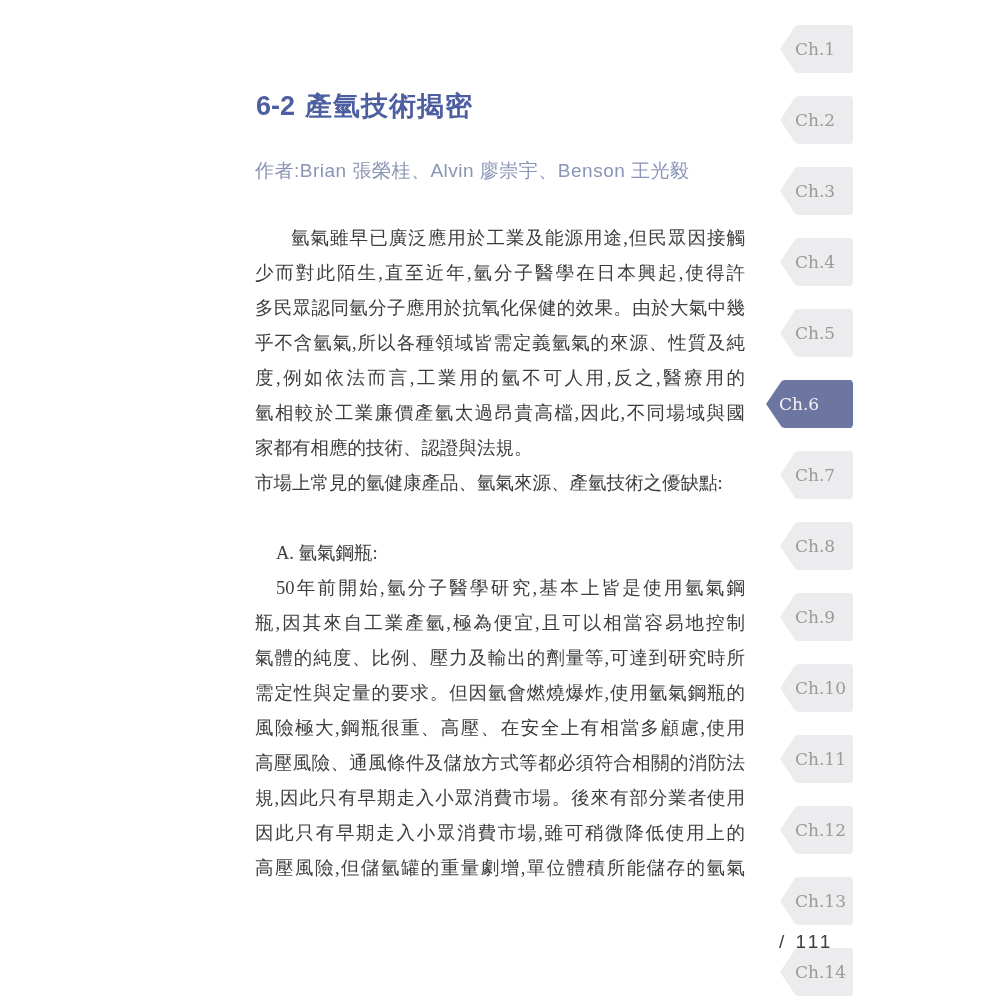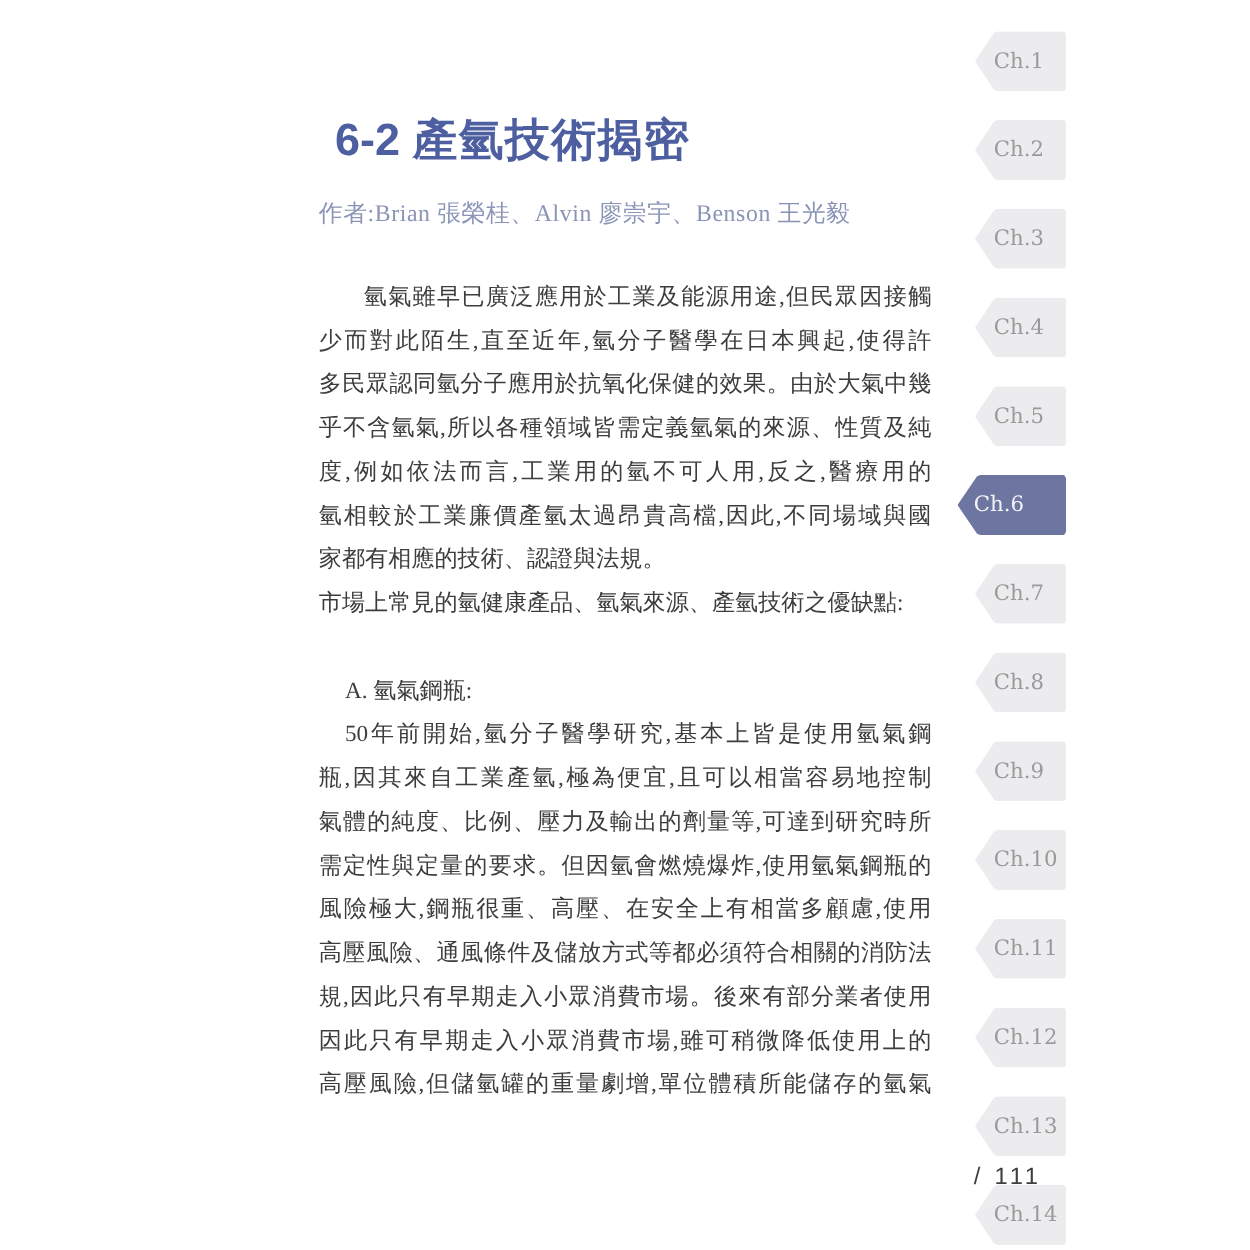--- a/index.html
+++ b/index.html
@@ -7,32 +7,32 @@
   body {
     position: relative;
     width: 1000px; height: 1000px;
     background: var(--page-bg, #ffffff);
     overflow: hidden;
     font-family: "Liberation Sans", sans-serif;
   }
 
   
   .title {
-    position: absolute; left: 268px; top: 88px;
+    position: absolute; left: 256px; top: 88px;
     font-family: "Liberation Sans", sans-serif;
     font-weight: 700;
-    font-size: 36px;
+    font-size: 27px;
     letter-spacing: 1px;
     color: var(--accent, #4d5fa0);
     white-space: nowrap;
   }
   .title .num { margin-right: 10px; letter-spacing: 0; }
   .author {
     position: absolute; left: 255px; top: 158px;
-    font-family: Liberation Serif, serif;
+    font-family: Liberation Sans, sans-serif;
     font-size: 19px;
     letter-spacing: 0.5px;
     color: var(--author-color, #8a94b6);
     white-space: nowrap;
   }
 
   
   .article {
     position: absolute; left: 255px; top: 221px;
     width: 490px;

